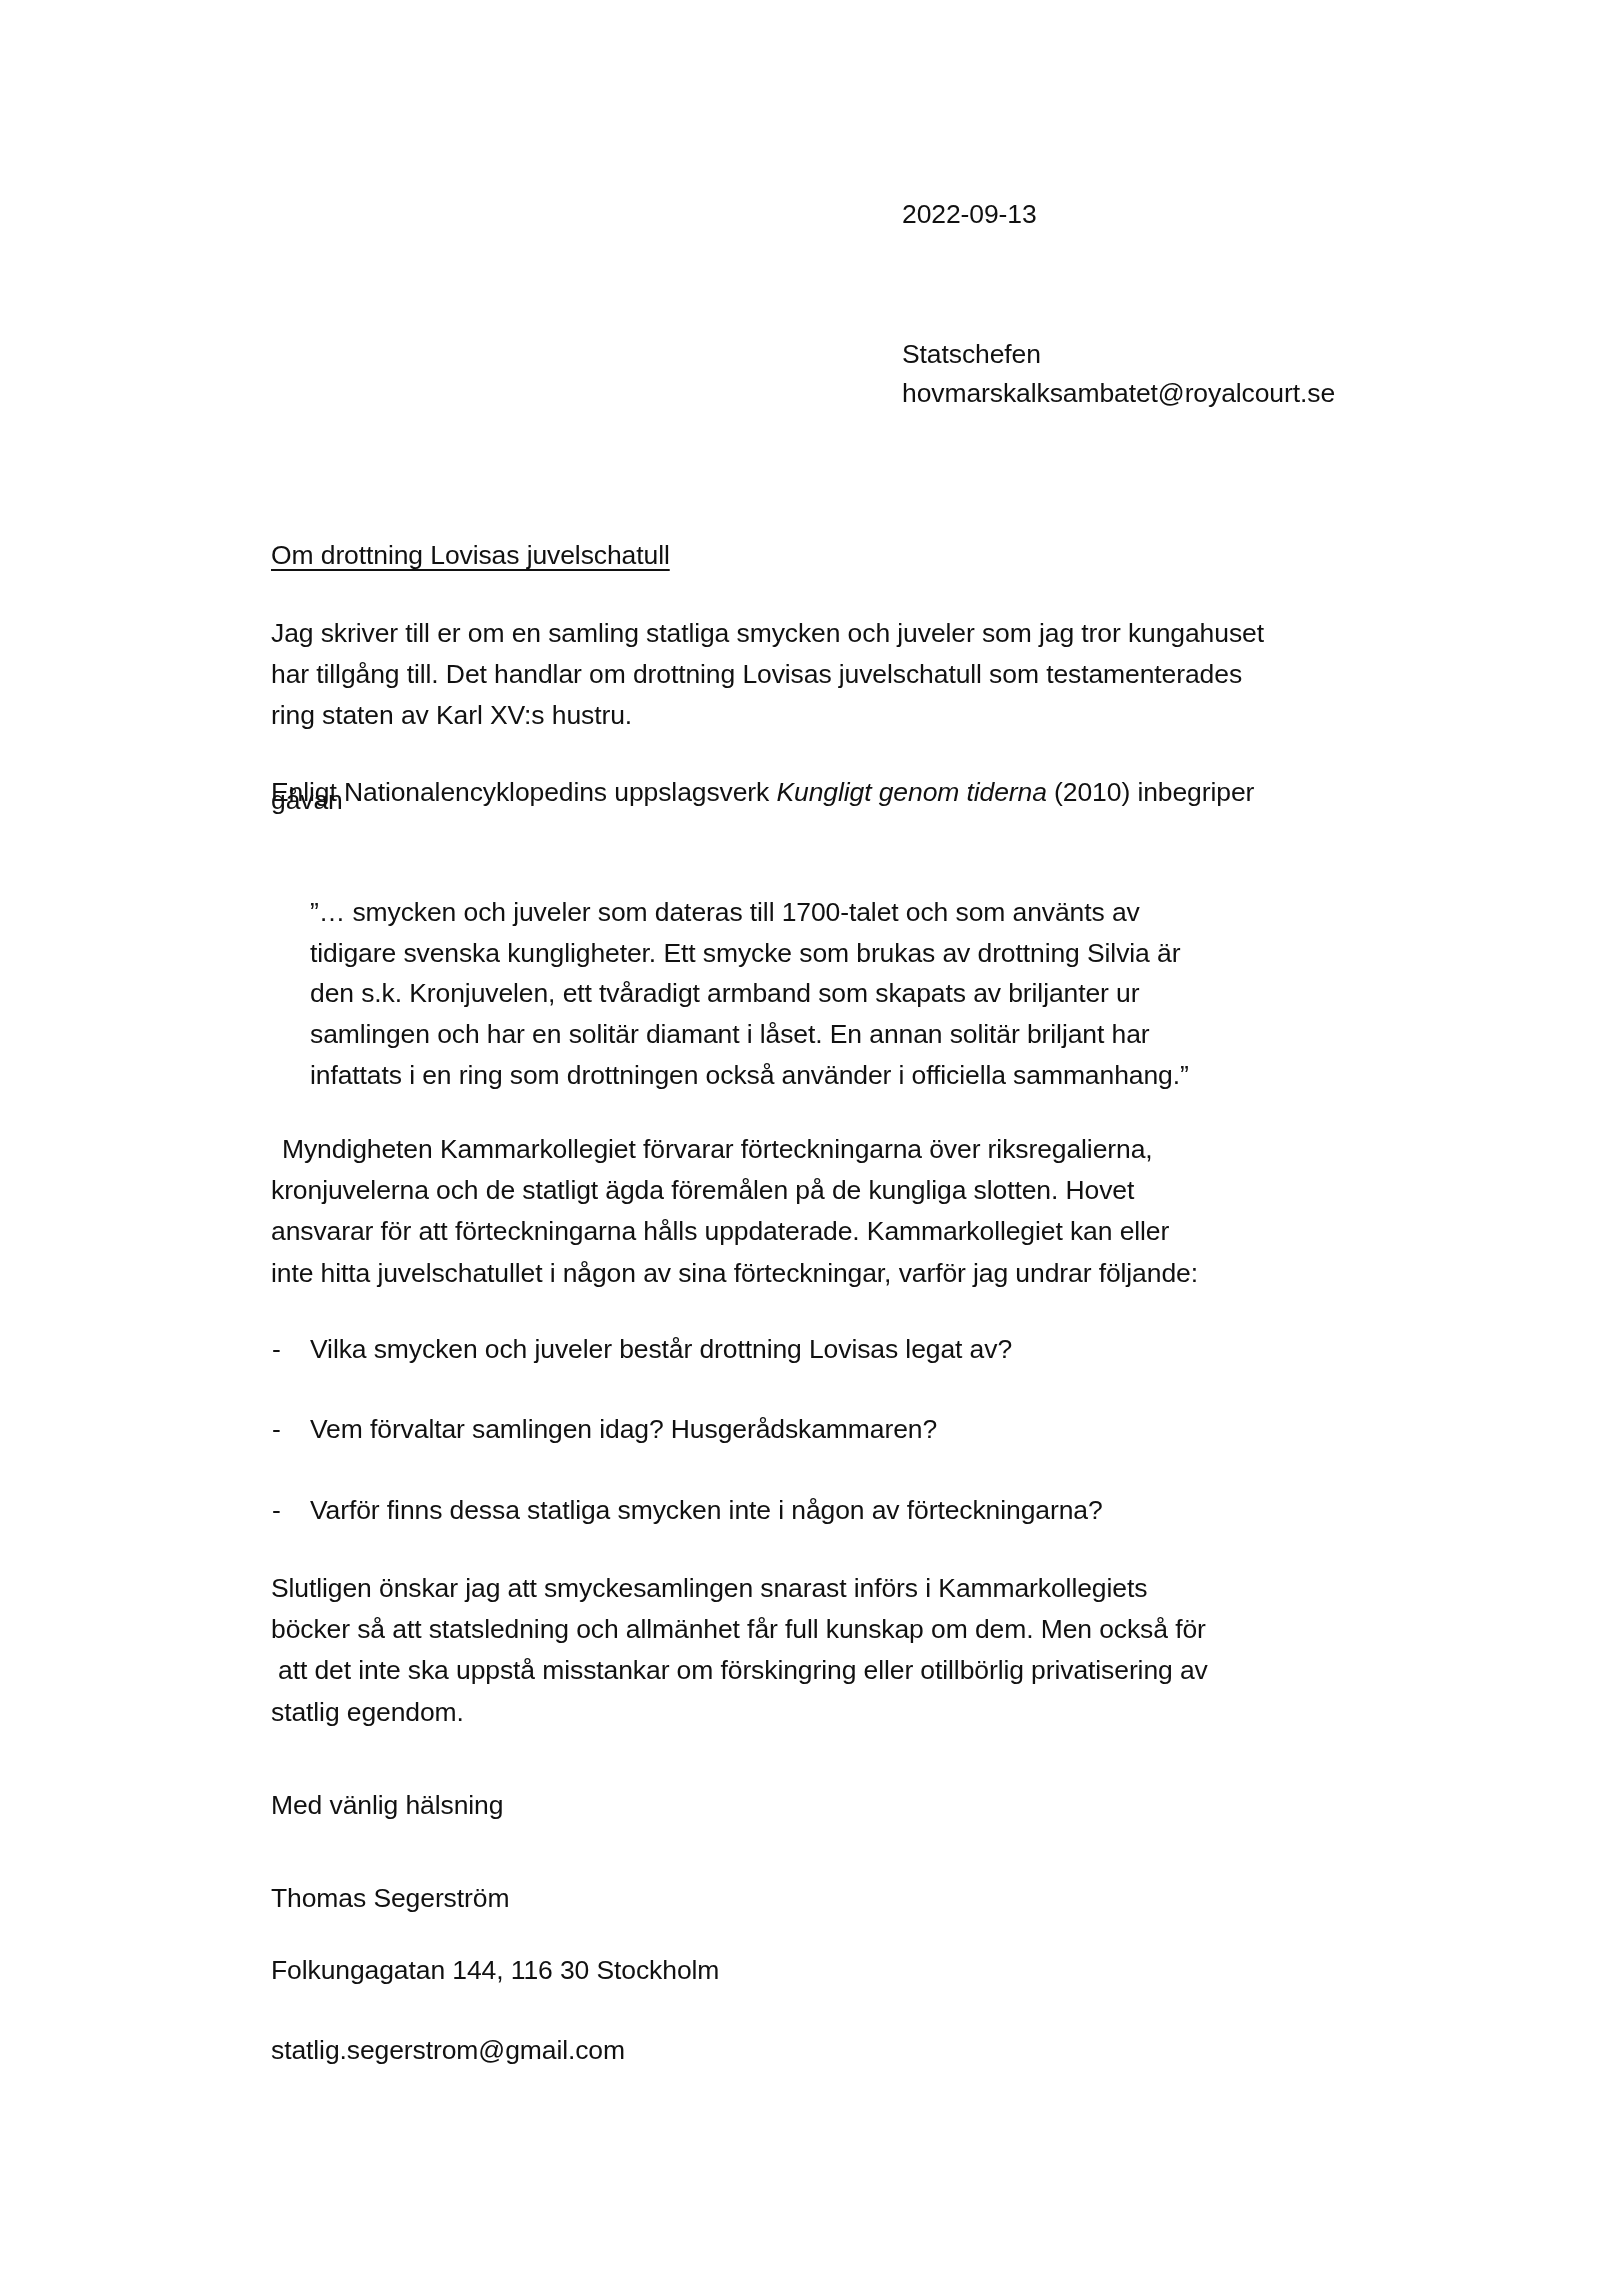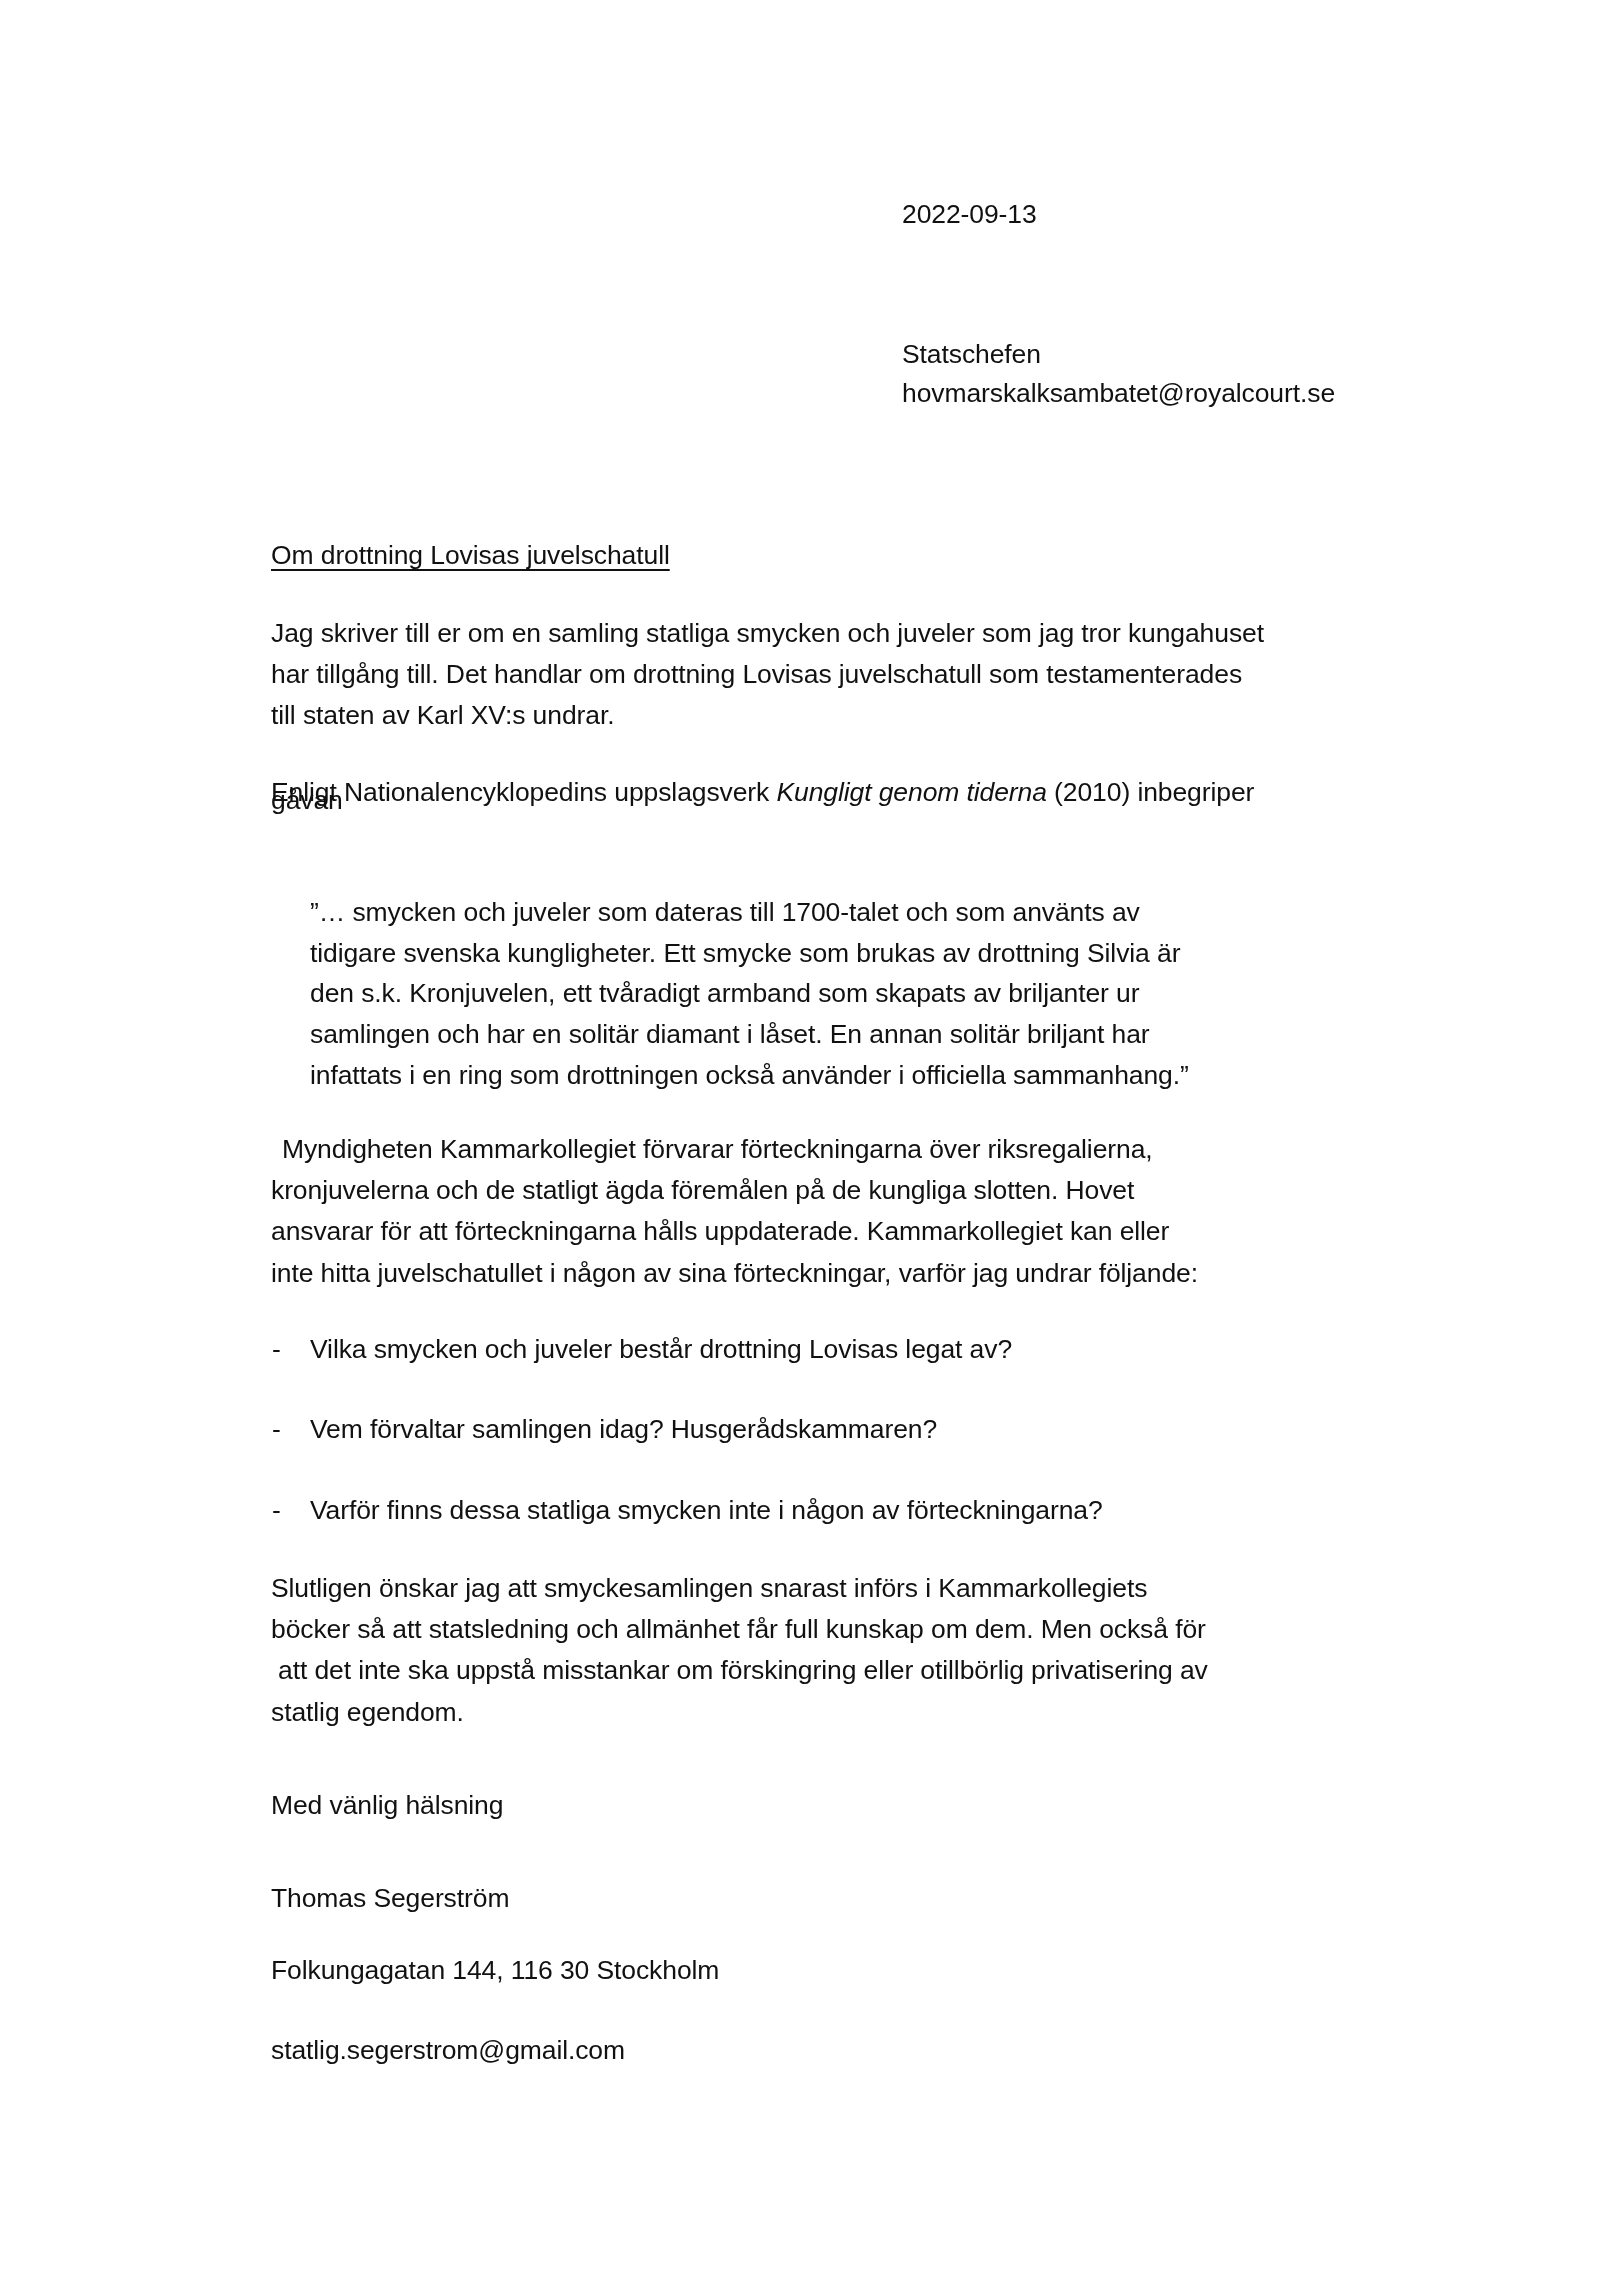--- a/index.html
+++ b/index.html
@@ -25,21 +25,21 @@
 
   <div class="line" style="left:902px; top:198px;">2022-09-13</div>
   <div class="line" style="left:902px; top:338px;">Statschefen</div>
   <div class="line" style="left:902px; top:377px;">hovmarskalksambatet@royalcourt.se</div>
 
   <div class="line underline" style="left:271px; top:539px;">Om drottning Lovisas juvelschatull</div>
 
   <div>
     <div class="line" style="left:271px; top:617px;">Jag skriver till er om en samling statliga smycken och juveler som jag tror kungahuset</div>
     <div class="line" style="left:271px; top:658px;">har tillgång till. Det handlar om drottning Lovisas juvelschatull som testamenterades</div>
-    <div class="line" style="left:271px; top:699px;">till staten av Karl XV:s undrar.</div>
+    <div class="line" style="left:271px; top:699px;">ring staten av Karl XV:s hustru.</div>
   </div>
 
   <div>
     <div class="line" style="left:271px; top:776px;"><span>Enligt Nationalencyklopedins uppslagsverk </span><em>Kungligt genom tiderna</em><span> (2010) inbegriper</span></div>
     <div class="line" style="left:271px; top:784px;">gåvan</div>
   </div>
 
   <div>
     <div class="line" style="left:310px; top:896px;">”… smycken och juveler som dateras till 1700-talet och som använts av</div>
     <div class="line" style="left:310px; top:937px;">tidigare svenska kungligheter. Ett smycke som brukas av drottning Silvia är</div>

